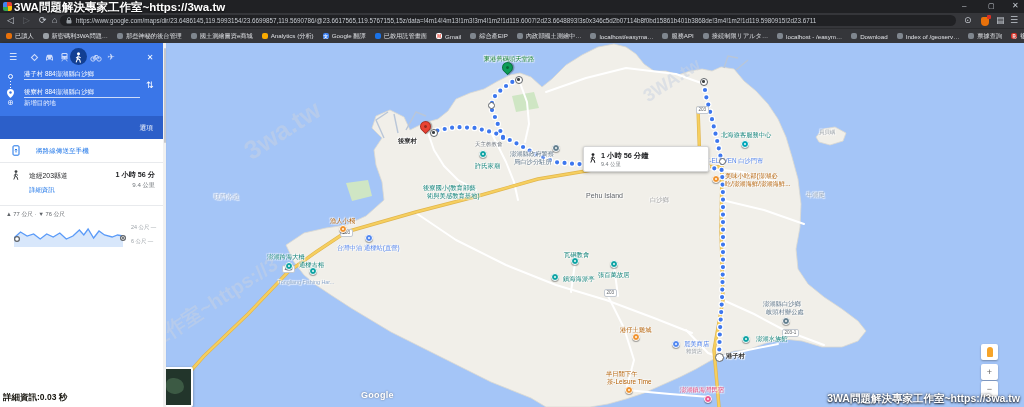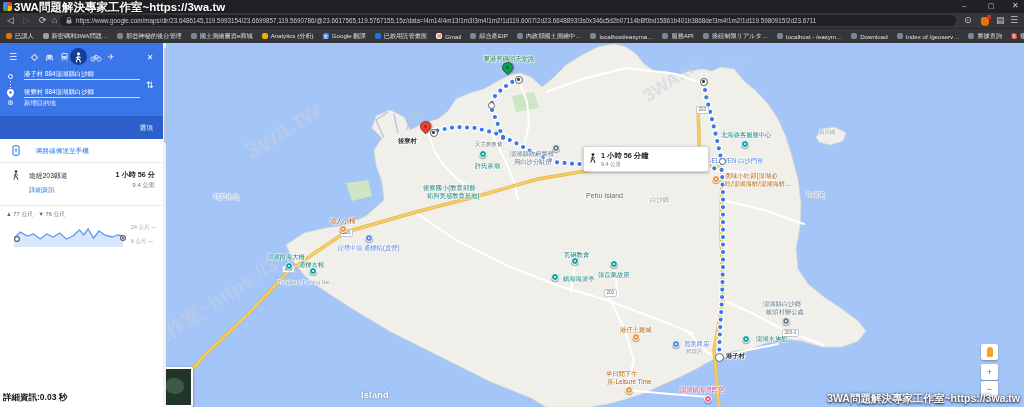--- a/index.html
+++ b/index.html
@@ -253,21 +253,21 @@
         <circle cx="4" cy="1.6" r="1.4" fill="#202124"></circle>
         <path d="M4,3.2 L3.2,6 L1.8,9.5 M3.2,6 L5,7 L5.8,9.8 M3.4,4.2 L1.8,5.6 M4.4,4.4 L6,5.4" stroke="#202124" stroke-width="1" fill="none"></path>
       </svg>
       <span id="bubble-dur">1 小時 56 分鐘</span>
       <span id="bubble-dist">9.4 公里</span>
     </div>
 
     <div class="abs" id="inset">
         <div class="blob"></div>
       </div>
-    <div class="abs" id="glogo">Island</div>
+    <div class="abs" id="glogo">Google</div>
 
     <div class="mapctl" style="top:301px;">
         <div id="pegman-fig"></div>
       </div>
     <div class="mapctl" style="top:321px;">+</div>
     <div class="mapctl" style="top:338px;">−</div>
 
     <div id="labels-layer" class="abs" style="left:0;top:0;width:858px;height:364px;pointer-events:none;">
         <div class="lbl" style="left: 357px; top: 12px; color: rgb(24, 128, 56); font-size: 6.3px; transform: translateX(-50%);">東港舊碼頭天堂路</div>
         <div class="lbl" style="left: 246px; top: 94px; color: rgb(51, 51, 51); font-size: 6.3px; font-weight: bold;">後寮村</div>

